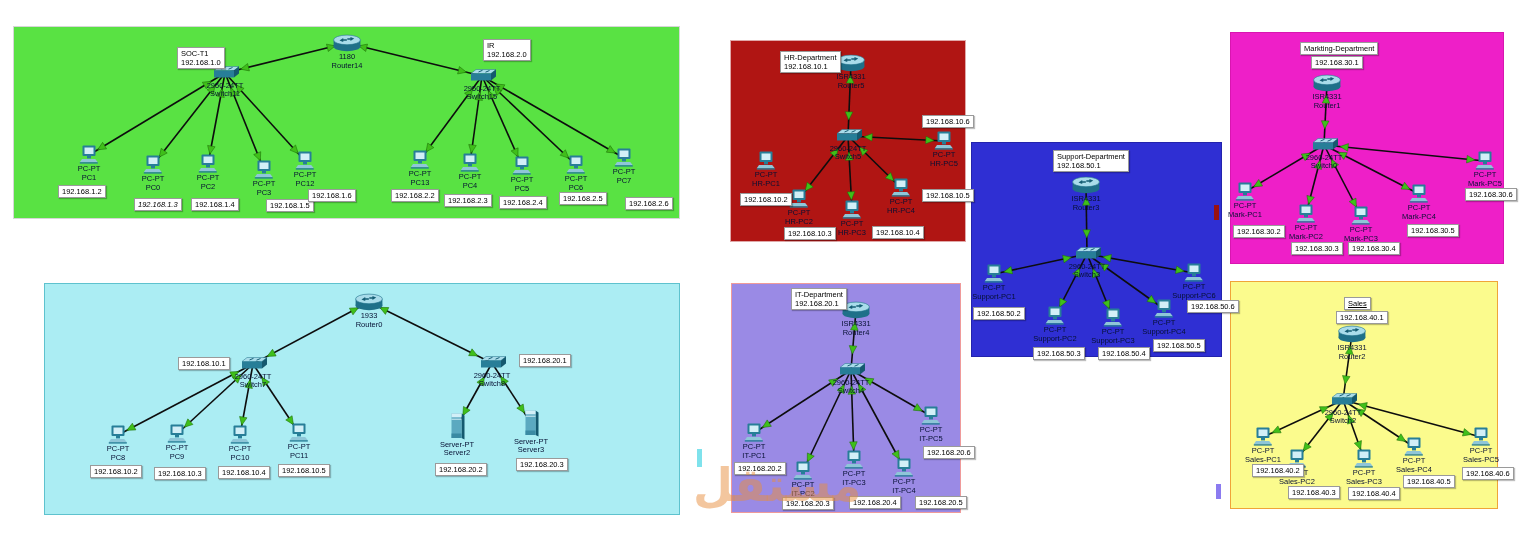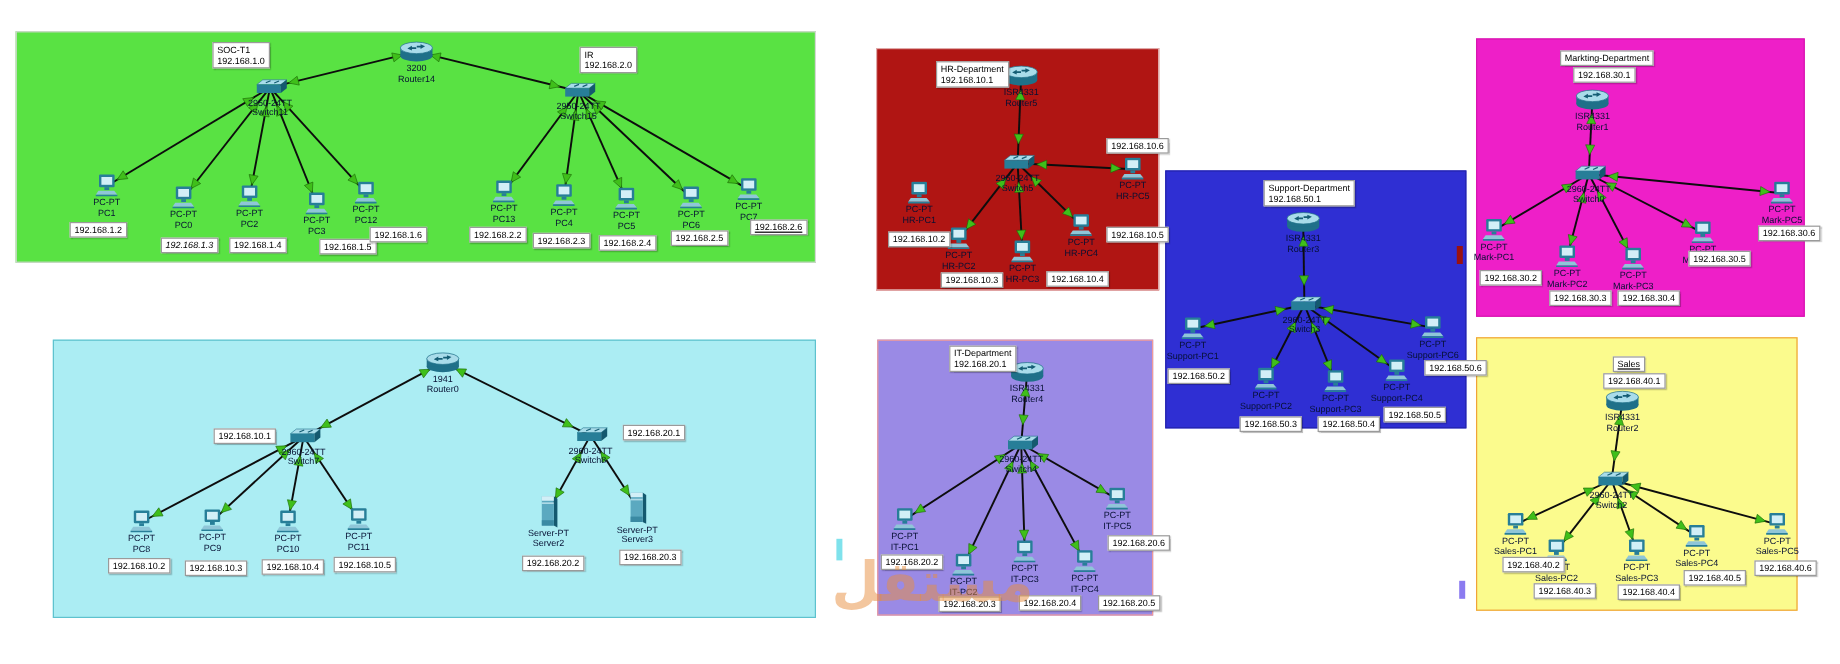--- a/index.html
+++ b/index.html
@@ -56,37 +56,37 @@
         <line x1="468" y1="49" x2="508" y2="139" stroke="#0d0d0d" stroke-width="1.6"></line>
         <path d="M5 0 L-3.2 3.8 L-3.2 -3.8 Z" transform="translate(501.90792300919827 125.29282677069614) rotate(66.03751102542182)" fill="#3fbf1a" stroke="#1c6c06" stroke-width="0.5"></path>
         <path d="M5 0 L-3.2 3.8 L-3.2 -3.8 Z" transform="translate(476.5289077871224 68.1900425210254) rotate(-113.96248897457818)" fill="#3fbf1a" stroke="#1c6c06" stroke-width="0.5"></path>
         <line x1="468" y1="49" x2="562" y2="138" stroke="#0d0d0d" stroke-width="1.6"></line>
         <path d="M5 0 L-3.2 3.8 L-3.2 -3.8 Z" transform="translate(551.1076653015568 127.68704480679318) rotate(43.43493091440774)" fill="#3fbf1a" stroke="#1c6c06" stroke-width="0.5"></path>
         <path d="M5 0 L-3.2 3.8 L-3.2 -3.8 Z" transform="translate(483.24926857782043 63.438137270489534) rotate(-136.56506908559226)" fill="#3fbf1a" stroke="#1c6c06" stroke-width="0.5"></path>
         <line x1="468" y1="49" x2="610" y2="131" stroke="#0d0d0d" stroke-width="1.6"></line>
         <path d="M5 0 L-3.2 3.8 L-3.2 -3.8 Z" transform="translate(597.0102631316277 123.498884343616) rotate(30.004920870824012)" fill="#3fbf1a" stroke="#1c6c06" stroke-width="0.5"></path>
         <path d="M5 0 L-3.2 3.8 L-3.2 -3.8 Z" transform="translate(486.1856316157212 59.50156191893761) rotate(-149.99507912917602)" fill="#3fbf1a" stroke="#1c6c06" stroke-width="0.5"></path>
       </svg>
-      <div class="titlebox" style="left: 163px; top: 8px;">
+      <div class="titlebox" style="left: 163px; top: 20px;">
         <div>SOC-T1</div>
         <div>192.168.1.0</div>
       </div>
       <div class="titlebox" style="left: 469px; top: 12px;">
         <div>IR</div>
         <div>192.168.2.0</div>
       </div>
       <div class="devicon" style="left: 318px; top: 6px;"><svg width="30" height="20" viewBox="0 0 30 20">
           <ellipse cx="15" cy="13.4" rx="13.4" ry="4.8" fill="#1f7089"></ellipse>
           <rect x="1.6" y="6.9" width="26.8" height="6.6" fill="#1f7089"></rect>
           <ellipse cx="15" cy="6.9" rx="13.4" ry="4.8" fill="#a9dcea" stroke="#1f7089" stroke-width="0.6"></ellipse>
           <path d="M6.8 8.2 L11 5.6 L11 7 L15 7 L15 8.6 L11 8.6 L11 10 Z" fill="#155d74" transform="scale(0.9) translate(1.5,0)"></path>
           <path d="M23.2 5.6 L19 8.2 L19 6.8 L15.5 6.8 L15.5 5.2 L19 5.2 L19 3.8 Z" fill="#155d74" transform="scale(0.9) translate(1.5,0.6)"></path>
         </svg></div>
       <div class="node-label" style="left: 333px; top: 26px;">
-        <div>3200</div>
+        <div>1180</div>
         <div>Router14</div>
       </div>
       <div class="devicon" style="left: 196px; top: 37.5px;"><svg width="30" height="17" viewBox="0 0 30 17">
           <polygon points="9,1.5 29,1.5 24,5.5 4,5.5" fill="#a9dcea" stroke="#1f7089" stroke-width="0.5"></polygon>
           <rect x="4" y="5.5" width="20" height="7" fill="#277e98"></rect>
           <polygon points="24,5.5 29,1.5 29,8.5 24,12.5" fill="#14596f"></polygon>
           <path d="M11.5 4 L15.5 2.3 M18.5 4.2 L22.5 2.5" stroke="#155d74" stroke-width="1" fill="none"></path>
         </svg></div>
       <div class="node-label" style="left: 211px; top: 54.5px;">
         <div>2950-24TT</div>
@@ -214,21 +214,21 @@
           <rect x="3.5" y="0.5" width="13" height="10.5" rx="1" fill="#277e98"></rect>
           <rect x="5.5" y="2.5" width="9" height="6.5" fill="#d2eff7"></rect>
           <rect x="8" y="11" width="4" height="2.4" fill="#277e98"></rect>
           <polygon points="3,14 16.2,14 18.8,17.2 0.8,17.2" fill="#8fc6d8"></polygon>
           <polygon points="0.8,17.2 18.8,17.2 18.8,18.6 0.8,18.6" fill="#277e98"></polygon>
         </svg></div>
       <div class="node-label" style="left: 610px; top: 141px;">
         <div>PC-PT</div>
         <div>PC7</div>
       </div>
-      <div class="ipbox" style="left: 611px; top: 156px; text-decoration: underline;">192.168.2.6</div>
+      <div class="ipbox" style="left: 611px; top: 170px;">192.168.2.6</div>
     </div>
     <div class="region" style="left: 44px; top: 283px; width: 636px; height: 232px; background: rgb(171, 237, 243); border: 1px solid rgb(94, 194, 206);">
       <svg class="links" width="636" height="232">
         <line x1="324" y1="18" x2="208" y2="80" stroke="#0d0d0d" stroke-width="1.6"></line>
         <path d="M5 0 L-3.2 3.8 L-3.2 -3.8 Z" transform="translate(226.52056504213004 70.10107730506843) rotate(151.87626461671118)" fill="#3fbf1a" stroke="#1c6c06" stroke-width="0.5"></path>
         <path d="M5 0 L-3.2 3.8 L-3.2 -3.8 Z" transform="translate(309.0071616325614 26.013413610182695) rotate(-28.12373538328881)" fill="#3fbf1a" stroke="#1c6c06" stroke-width="0.5"></path>
         <line x1="324" y1="18" x2="447" y2="79" stroke="#0d0d0d" stroke-width="1.6"></line>
         <path d="M5 0 L-3.2 3.8 L-3.2 -3.8 Z" transform="translate(428.18653763796397 69.66974630825857) rotate(26.378420633512423)" fill="#3fbf1a" stroke="#1c6c06" stroke-width="0.5"></path>
         <path d="M5 0 L-3.2 3.8 L-3.2 -3.8 Z" transform="translate(339.2299457216482 25.553062512362114) rotate(-153.62157936648757)" fill="#3fbf1a" stroke="#1c6c06" stroke-width="0.5"></path>
         <line x1="208" y1="80" x2="73" y2="151" stroke="#0d0d0d" stroke-width="1.6"></line>
@@ -257,21 +257,21 @@
         <div>192.168.20.1</div>
       </div>
       <div class="devicon" style="left: 309px; top: 8px;"><svg width="30" height="20" viewBox="0 0 30 20">
           <ellipse cx="15" cy="13.4" rx="13.4" ry="4.8" fill="#1f7089"></ellipse>
           <rect x="1.6" y="6.9" width="26.8" height="6.6" fill="#1f7089"></rect>
           <ellipse cx="15" cy="6.9" rx="13.4" ry="4.8" fill="#a9dcea" stroke="#1f7089" stroke-width="0.6"></ellipse>
           <path d="M6.8 8.2 L11 5.6 L11 7 L15 7 L15 8.6 L11 8.6 L11 10 Z" fill="#155d74" transform="scale(0.9) translate(1.5,0)"></path>
           <path d="M23.2 5.6 L19 8.2 L19 6.8 L15.5 6.8 L15.5 5.2 L19 5.2 L19 3.8 Z" fill="#155d74" transform="scale(0.9) translate(1.5,0.6)"></path>
         </svg></div>
       <div class="node-label" style="left: 324px; top: 28px;">
-        <div>1941</div>
+        <div>1933</div>
         <div>Router0</div>
       </div>
       <div class="devicon" style="left: 193px; top: 71.5px;"><svg width="30" height="17" viewBox="0 0 30 17">
           <polygon points="9,1.5 29,1.5 24,5.5 4,5.5" fill="#a9dcea" stroke="#1f7089" stroke-width="0.5"></polygon>
           <rect x="4" y="5.5" width="20" height="7" fill="#277e98"></rect>
           <polygon points="24,5.5 29,1.5 29,8.5 24,12.5" fill="#14596f"></polygon>
           <path d="M11.5 4 L15.5 2.3 M18.5 4.2 L22.5 2.5" stroke="#155d74" stroke-width="1" fill="none"></path>
         </svg></div>
       <div class="node-label" style="left: 208px; top: 88.5px;">
         <div>2960-24TT</div>
@@ -766,21 +766,21 @@
           <rect x="3.5" y="0.5" width="13" height="10.5" rx="1" fill="#277e98"></rect>
           <rect x="5.5" y="2.5" width="9" height="6.5" fill="#d2eff7"></rect>
           <rect x="8" y="11" width="4" height="2.4" fill="#277e98"></rect>
           <polygon points="3,14 16.2,14 18.8,17.2 0.8,17.2" fill="#8fc6d8"></polygon>
           <polygon points="0.8,17.2 18.8,17.2 18.8,18.6 0.8,18.6" fill="#277e98"></polygon>
         </svg></div>
       <div class="node-label" style="left: 188px; top: 171px;">
         <div>PC-PT</div>
         <div>Mark-PC4</div>
       </div>
-      <div class="ipbox" style="left: 176px; top: 176px;">192.168.30.5</div>
+      <div class="ipbox" style="left: 176px; top: 191px;">192.168.30.5</div>
       <div class="devicon" style="left: 244px; top: 118px;"><svg width="20" height="20" viewBox="0 0 20 20">
           <rect x="3.5" y="0.5" width="13" height="10.5" rx="1" fill="#277e98"></rect>
           <rect x="5.5" y="2.5" width="9" height="6.5" fill="#d2eff7"></rect>
           <rect x="8" y="11" width="4" height="2.4" fill="#277e98"></rect>
           <polygon points="3,14 16.2,14 18.8,17.2 0.8,17.2" fill="#8fc6d8"></polygon>
           <polygon points="0.8,17.2 18.8,17.2 18.8,18.6 0.8,18.6" fill="#277e98"></polygon>
         </svg></div>
       <div class="node-label" style="left: 254px; top: 138px;">
         <div>PC-PT</div>
         <div>Mark-PC5</div>
@@ -851,21 +851,21 @@
           <rect x="3.5" y="0.5" width="13" height="10.5" rx="1" fill="#277e98"></rect>
           <rect x="5.5" y="2.5" width="9" height="6.5" fill="#d2eff7"></rect>
           <rect x="8" y="11" width="4" height="2.4" fill="#277e98"></rect>
           <polygon points="3,14 16.2,14 18.8,17.2 0.8,17.2" fill="#8fc6d8"></polygon>
           <polygon points="0.8,17.2 18.8,17.2 18.8,18.6 0.8,18.6" fill="#277e98"></polygon>
         </svg></div>
       <div class="node-label" style="left: 66px; top: 187px;">
         <div>PC-PT</div>
         <div>Sales-PC2</div>
       </div>
-      <div class="ipbox" style="left: 47px; top: 204px;">192.168.40.3</div>
+      <div class="ipbox" style="left: 57px; top: 204px;">192.168.40.3</div>
       <div class="devicon" style="left: 123px; top: 167px;"><svg width="20" height="20" viewBox="0 0 20 20">
           <rect x="3.5" y="0.5" width="13" height="10.5" rx="1" fill="#277e98"></rect>
           <rect x="5.5" y="2.5" width="9" height="6.5" fill="#d2eff7"></rect>
           <rect x="8" y="11" width="4" height="2.4" fill="#277e98"></rect>
           <polygon points="3,14 16.2,14 18.8,17.2 0.8,17.2" fill="#8fc6d8"></polygon>
           <polygon points="0.8,17.2 18.8,17.2 18.8,18.6 0.8,18.6" fill="#277e98"></polygon>
         </svg></div>
       <div class="node-label" style="left: 133px; top: 187px;">
         <div>PC-PT</div>
         <div>Sales-PC3</div>

